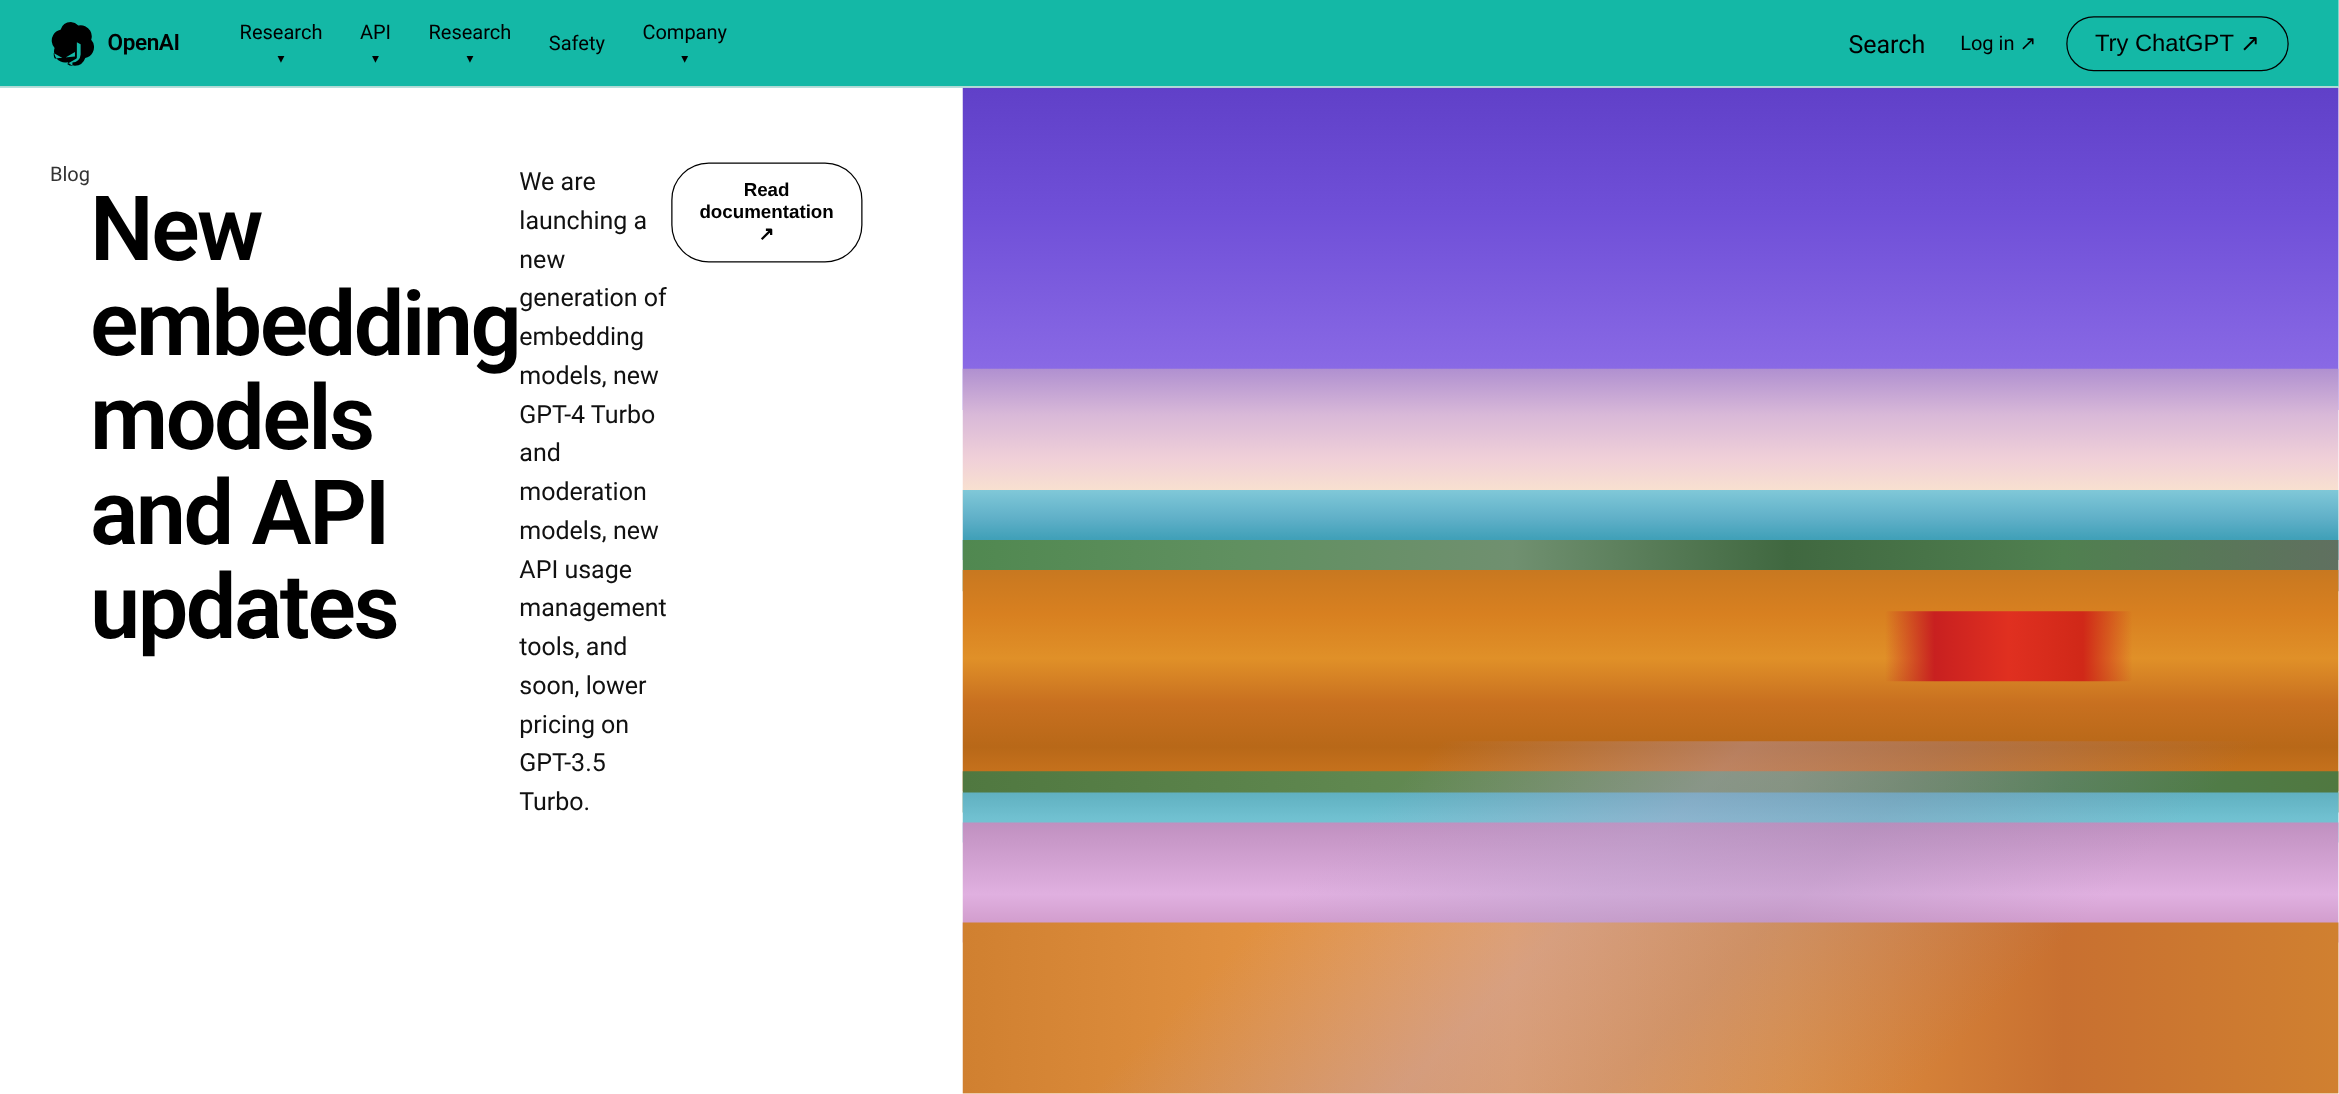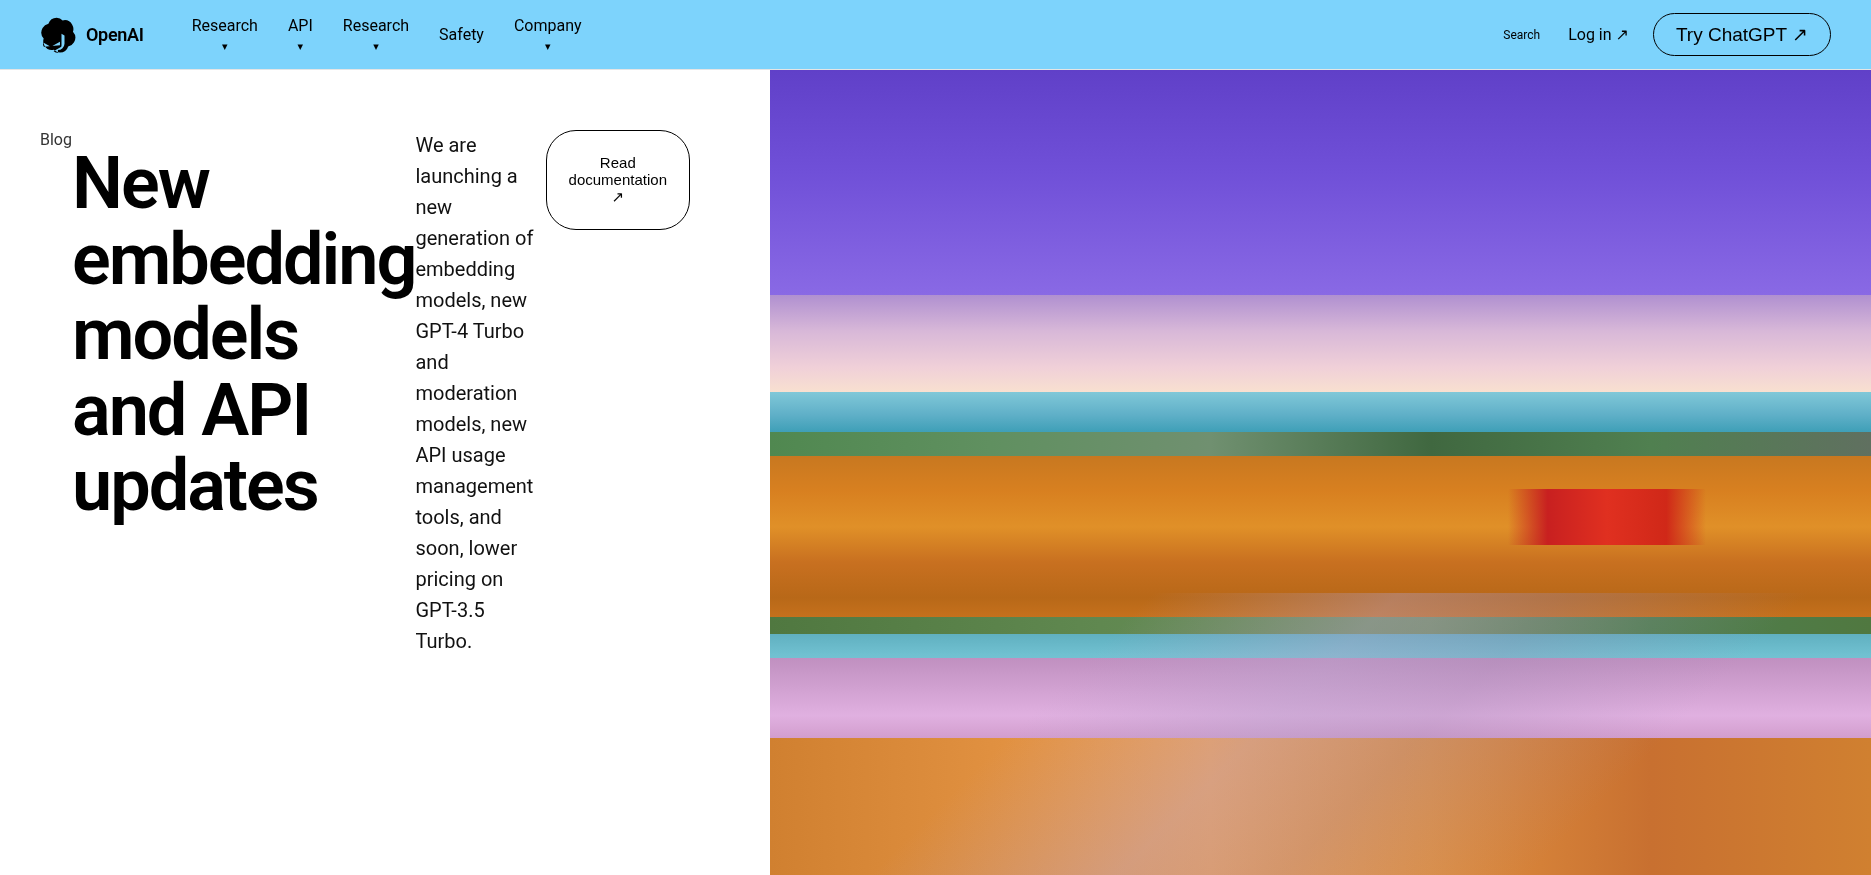--- a/index.html
+++ b/index.html
@@ -20,21 +20,21 @@
     
     header {
       display: flex;
       align-items: center;
       justify-content: space-between;
       padding: 0 40px;
       height: 70px;
       border-bottom: 1px solid #e5e5e5;
       position: sticky;
       top: 0;
-      background: #7dd3fc;
+      background: #14b8a6;
       z-index: 100;
     }
 
     .nav-left {
       display: flex;
       align-items: center;
       gap: 36px;
     }
 
     .logo {
@@ -83,21 +83,21 @@
       margin-top: 1px;
     }
 
     .nav-right {
       display: flex;
       align-items: center;
       gap: 20px;
     }
 
     .nav-search {
-      font-size: 12px;
+      font-size: 20px;
       color: #000;
       cursor: pointer;
       padding: 8px 4px;
       text-align: center;
     }
 
     .nav-login {
       font-size: 16px;
       color: #000;
       cursor: pointer;
@@ -160,25 +160,25 @@
       line-height: 1.55;
       color: #111;
       max-width: 580px;
       margin-bottom: 24px;
     }
 
     .read-docs-btn {
       display: inline-flex;
       align-items: center;
       gap: 6px;
-      padding: 23px 22px;
+      padding: 13px 22px;
       border: 1.5px solid #000;
       border-radius: 30px;
       font-size: 15px;
-      font-weight: 400;
+      font-weight: 700;
       color: #000;
       background: transparent;
       cursor: pointer;
       transition: background 0.15s, color 0.15s;
       align-self: flex-start;
     }
 
     
     .content-right {
       flex: 1;

